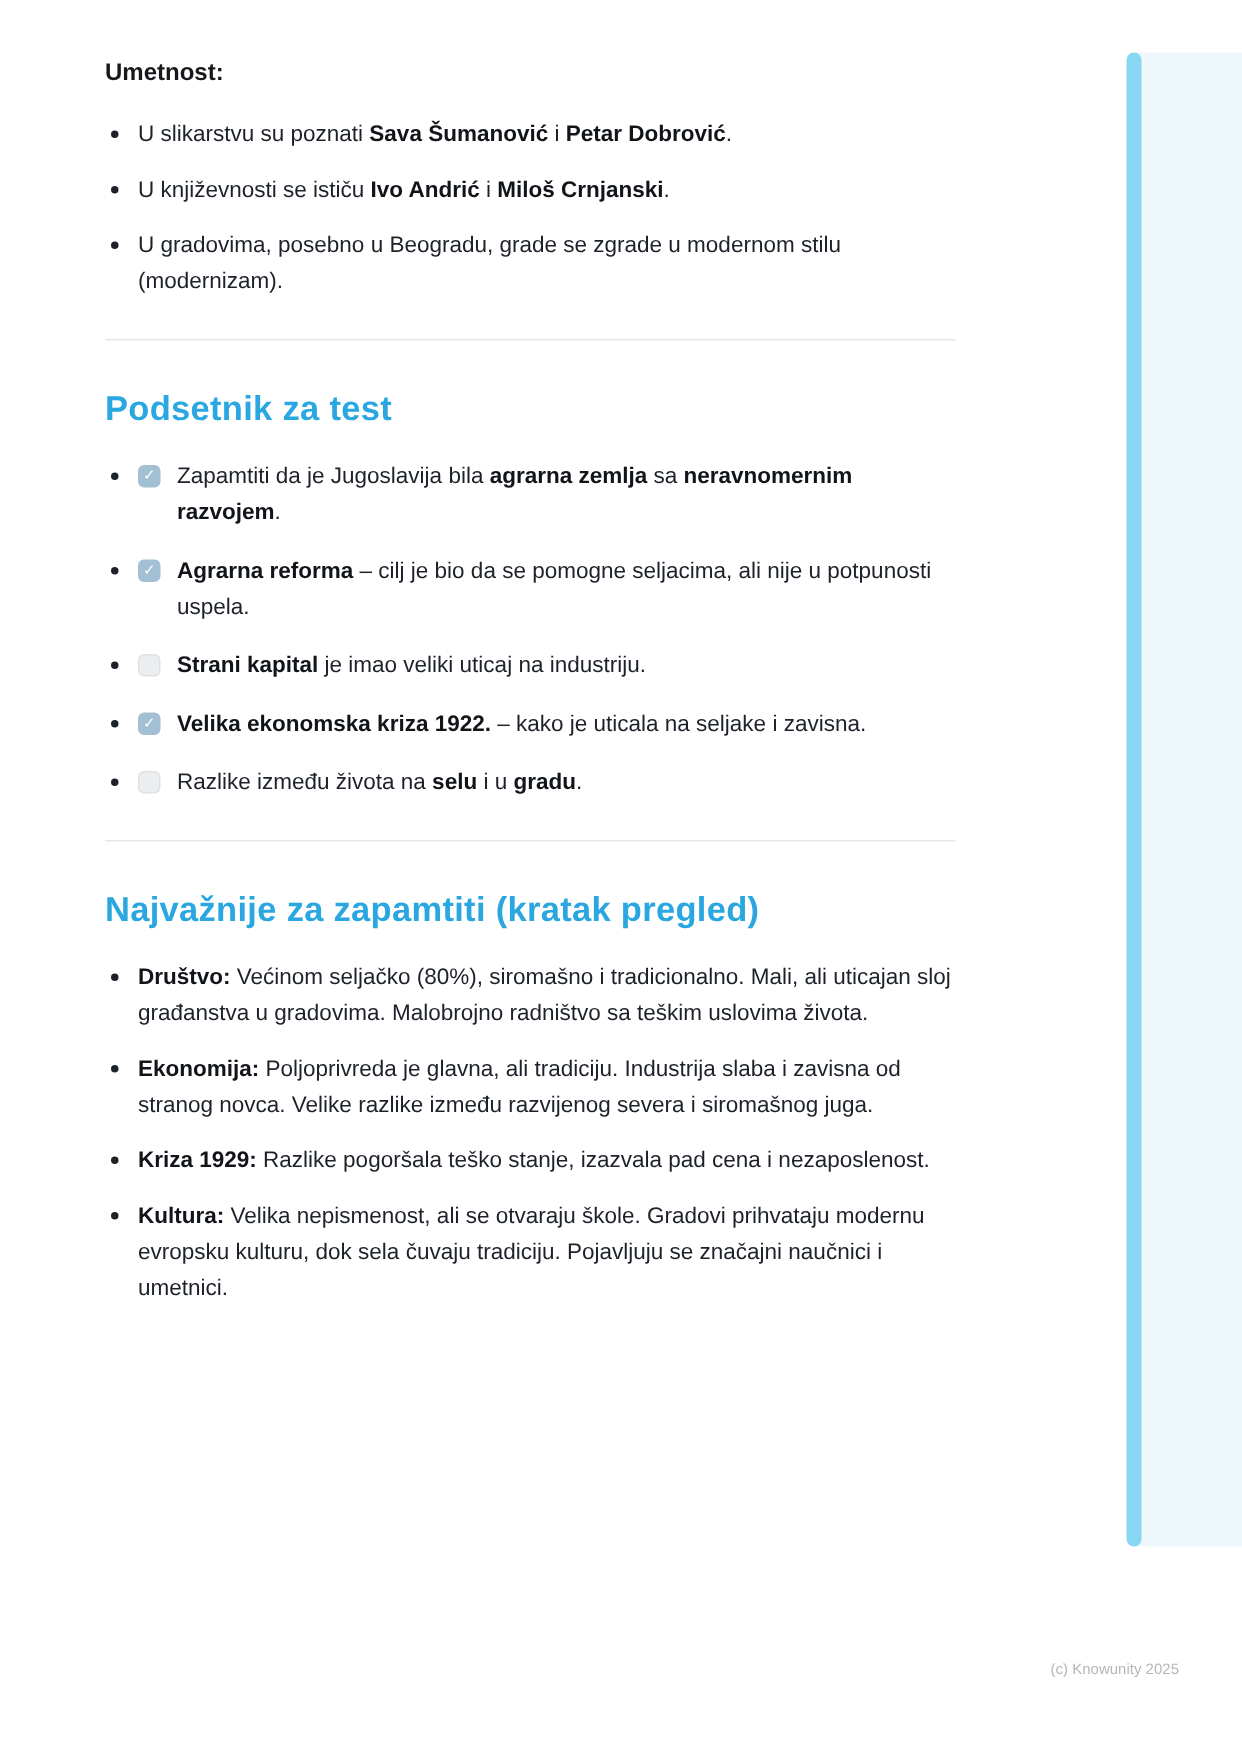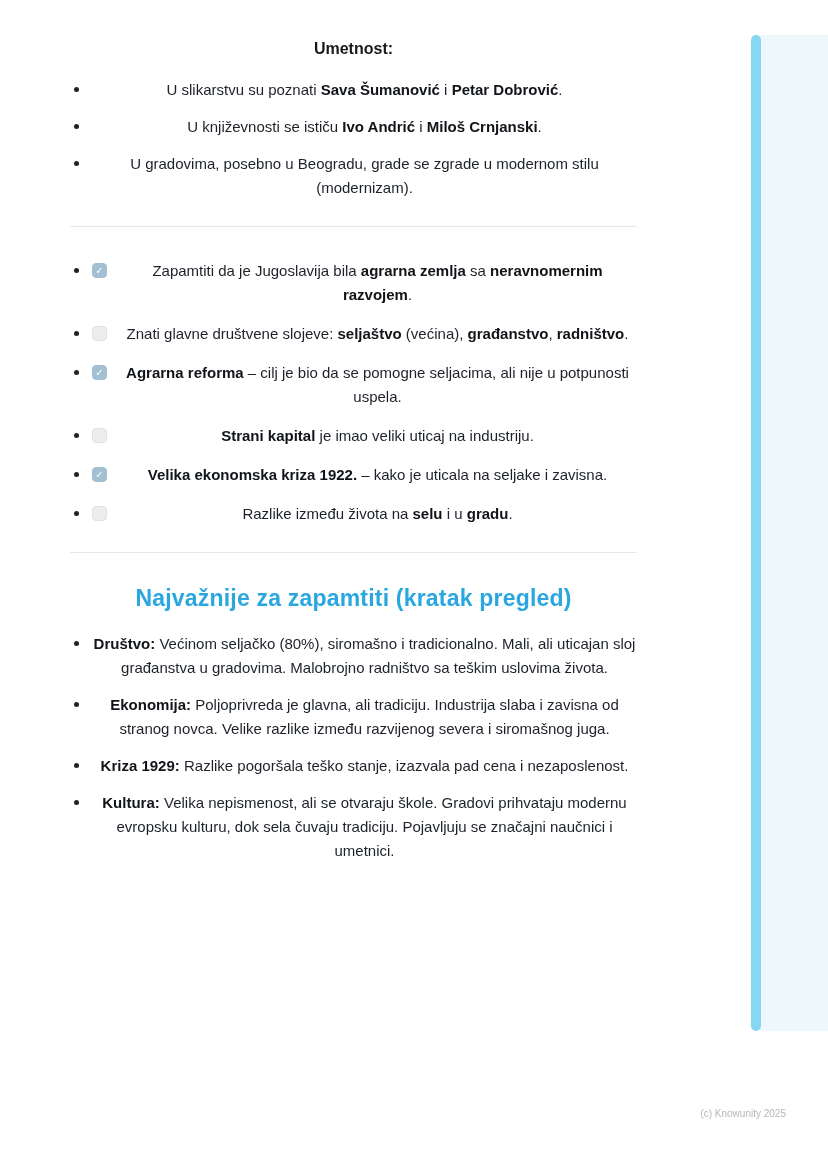--- a/index.html
+++ b/index.html
@@ -4,21 +4,21 @@
 <style>
   * { margin: 0; padding: 0; box-sizing: border-box; }
   html, body { width: 828px; height: 1171px; }
   body {
     position: relative;
     background: #ffffff;
     font-family: "Liberation Sans", sans-serif;
     color: #1d2129;
     overflow: hidden;
   }
-  .page { position: absolute; inset: 0; background: #ffffff; text-align: center; }
+  .page { position: absolute; inset: 0; background: #ffffff; }
 
   
   .side-panel {
     position: absolute;
     top: 35px; right: 0;
     width: 71px; height: 996px;
     background: #eef7fb;
   }
   .side-bar {
     position: absolute;
@@ -112,31 +112,26 @@
 
     <h3 class="sub-heading">Umetnost:</h3>
     <ul class="note-list">
         <li><span class="item-text"><span>U slikarstvu su poznati </span><strong>Sava Šumanović</strong><span> i </span><strong>Petar Dobrović</strong><span>.</span></span></li>
         <li><span class="item-text"><span>U književnosti se ističu </span><strong>Ivo Andrić</strong><span> i </span><strong>Miloš Crnjanski</strong><span>.</span></span></li>
         <li><span class="item-text"><span>U gradovima, posebno u Beogradu, grade se zgrade u modernom stilu (modernizam).</span></span></li>
       </ul>
 
     <hr class="divider">
 
+    <h2 class="blue-heading">Podsetnik za test</h2>
     <ul class="note-list checklist">
         <li>
           <span class="check-row">
             <span class="checkbox checked">✓</span>
             <span class="item-text"><span>Zapamtiti da je Jugoslavija bila </span><strong>agrarna zemlja</strong><span> sa </span><strong>neravnomernim razvojem</strong><span>.</span></span>
-          </span>
-        </li>
-        <li>
-          <span class="check-row">
-            <span class="checkbox"></span>
-            <span class="item-text"><span>Znati glavne društvene slojeve: </span><strong>seljaštvo</strong><span> (većina), </span><strong>građanstvo</strong><span>, </span><strong>radništvo</strong><span>.</span></span>
           </span>
         </li>
         <li>
           <span class="check-row">
             <span class="checkbox checked">✓</span>
             <span class="item-text"><strong>Agrarna reforma</strong><span> – cilj je bio da se pomogne seljacima, ali nije u potpunosti uspela.</span></span>
           </span>
         </li>
         <li>
           <span class="check-row">

